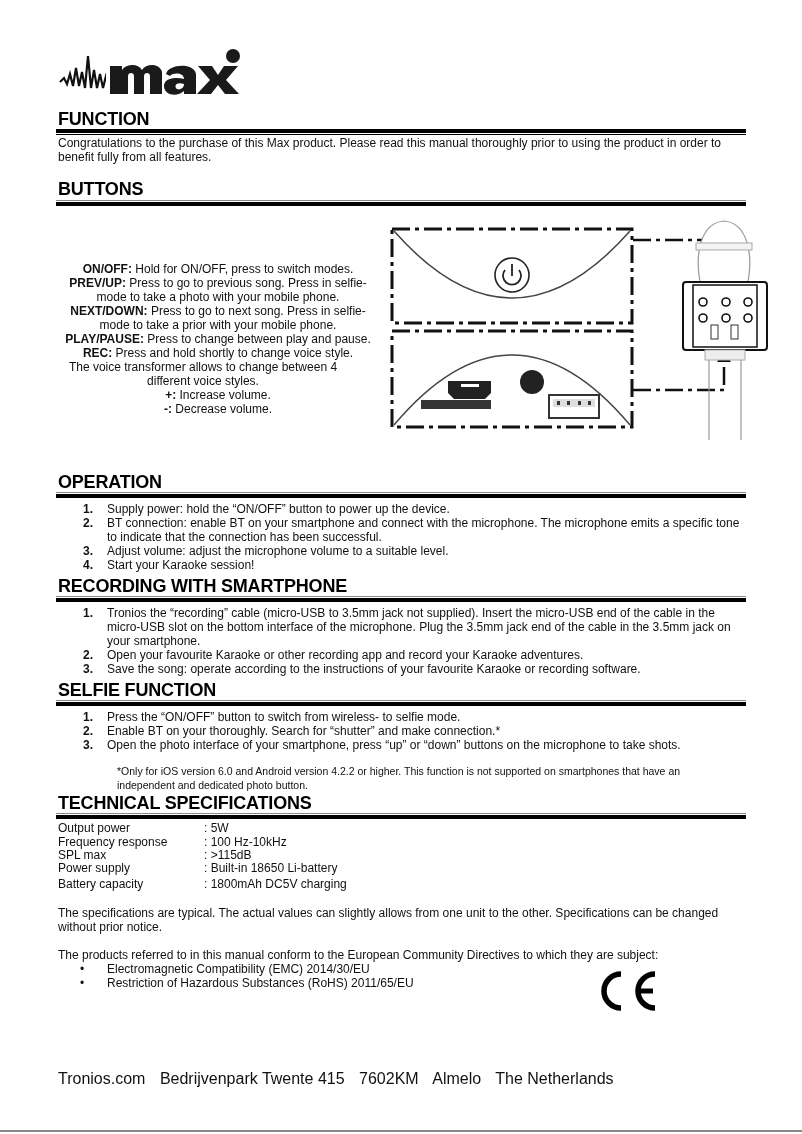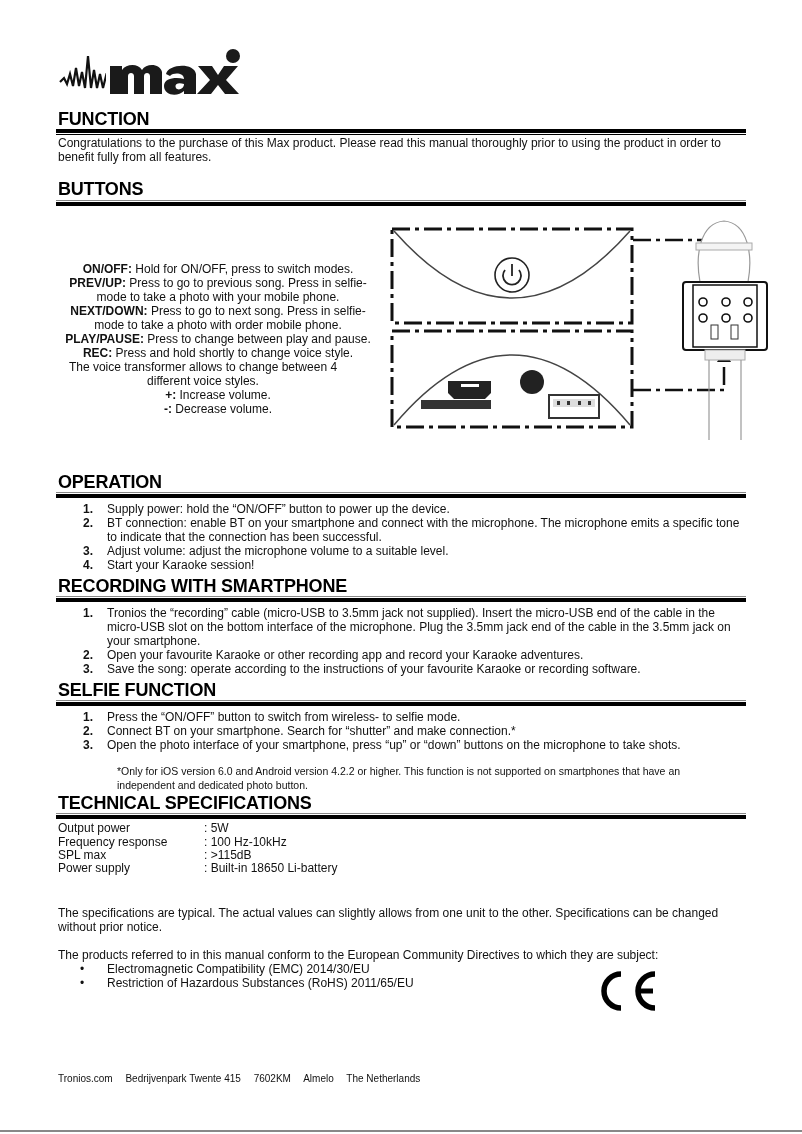--- a/index.html
+++ b/index.html
@@ -20,21 +20,21 @@
   .olist { position: absolute; left: 83px; width: 660px; font-size: 12px; line-height: 14px; }
   .olist .li { position: relative; padding-left: 24px; }
   .olist .num { position: absolute; left: 0; top: 0; font-weight: bold; }
   .note { position: absolute; left: 117px; width: 620px; font-size: 10.5px; line-height: 14px; }
   .spec { position: absolute; left: 58px; top: 821px; font-size: 12px; line-height: 14px; }
   .spec .row { display: flex; align-items: flex-end; }
   .spec .k { width: 146px; }
   .bullets { position: absolute; left: 80px; top: 962px; font-size: 12px; line-height: 14px; }
   .bullets .b { position: relative; padding-left: 27px; }
   .bullets .dot { position: absolute; left: 0; top: 0; }
-  .footer { position: absolute; left: 58px; top: 1072px; font-size: 10px; word-spacing: 0px; }
+  .footer { position: absolute; left: 58px; top: 1072px; font-size: 16px; word-spacing: 0px; }
   .footer span { margin-right: 10px; }
   .bottom-line { position: absolute; left: 0; top: 1130px; width: 802px; height: 2px; background: #888; }
   .diagram { position: absolute; left: 385px; top: 215px; width: 400px; height: 225px; }
   .ce { position: absolute; left: 593px; top: 968px; width: 70px; height: 45px; }
 </style>
 </head>
 <body>
 
 <div class="abs logo">
   <svg width="195" height="52" viewBox="0 0 195 52">
@@ -56,21 +56,21 @@
 
 <div class="h" style="top:179px">BUTTONS</div>
 <div class="rule bt" style="top:200px">
     <div class="thin"></div>
     <div class="thick"></div>
   </div>
 
 <div class="btnlist">
   <div><b>ON/OFF:</b><span> Hold for ON/OFF, press to switch modes.</span></div>
   <div><b>PREV/UP:</b><span> Press to go to previous song. Press in selfie-mode to take a photo with your mobile phone.</span></div>
-  <div><b>NEXT/DOWN:</b><span> Press to go to next song. Press in selfie-mode to take a photo with order mobile phone.</span></div>
+  <div><b>NEXT/DOWN:</b><span> Press to go to next song. Press in selfie-mode to take a prior with your mobile phone.</span></div>
   <div><b>PLAY/PAUSE:</b><span> Press to change between play and pause.</span></div>
   <div><b>REC:</b><span> Press and hold shortly to change voice style.</span></div>
   <div style="width:290px"><span>The voice transformer allows to change between 4 different voice styles.</span></div>
   <div><b>+:</b><span> Increase volume.</span></div>
   <div><b>-:</b><span> Decrease volume.</span></div>
 </div>
 
 <div class="diagram">
   <svg width="400" height="225" viewBox="0 0 400 225">
 
@@ -149,21 +149,21 @@
   <div class="li"><span class="num">3.</span><span>Save the song: operate according to the instructions of your favourite Karaoke or recording software.</span></div>
 </div>
 
 <div class="h" style="top:680px">SELFIE FUNCTION</div>
 <div class="rule bt" style="top:700px">
     <div class="thin"></div>
     <div class="thick"></div>
   </div>
 <div class="olist" style="top:710px">
   <div class="li"><span class="num">1.</span><span>Press the “ON/OFF” button to switch from wireless- to selfie mode.</span></div>
-  <div class="li"><span class="num">2.</span><span>Connect BT on your smartphone. Search for “shutter” and make connection.*</span></div>
+  <div class="li"><span class="num">2.</span><span>Enable BT on your thoroughly. Search for “shutter” and make connection.*</span></div>
   <div class="li"><span class="num">3.</span><span>Open the photo interface of your smartphone, press “up” or “down” buttons on the microphone to take shots.</span></div>
 </div>
 <div class="note" style="top:764px">*Only for iOS version 6.0 and Android version 4.2.2 or higher. This function is not supported on smartphones that have an independent and dedicated photo button.</div>
 
 <div class="h" style="top:793px">TECHNICAL SPECIFICATIONS</div>
 <div class="rule bt" style="top:813px">
     <div class="thin"></div>
     <div class="thick"></div>
   </div>
 <div class="spec">
@@ -175,20 +175,24 @@
       <span class="k">Frequency response</span>
       <span>: 100 Hz-10kHz</span>
     </div>
   <div class="row" style="line-height:13px">
       <span class="k">SPL max</span>
       <span>: &gt;115dB</span>
     </div>
   <div class="row" style="line-height:13px">
       <span class="k">Power supply</span>
       <span>: Built-in 18650 Li-battery</span>
+    </div>
+  <div class="row" style="margin-top:2px">
+      <span class="k">Battery capacity</span>
+      <span>: 1800mAh DC5V charging</span>
     </div>
 </div>
 
 <div class="para" style="top:906px">The specifications are typical. The actual values can slightly allows from one unit to the other. Specifications can be changed without prior notice.</div>
 <div class="para" style="top:948px">The products referred to in this manual conform to the European Community Directives to which they are subject:</div>
 <div class="bullets">
   <div class="b"><span class="dot">•</span><span>Electromagnetic Compatibility (EMC) 2014/30/EU</span></div>
   <div class="b"><span class="dot">•</span><span>Restriction of Hazardous Substances (RoHS) 2011/65/EU</span></div>
 </div>
 

